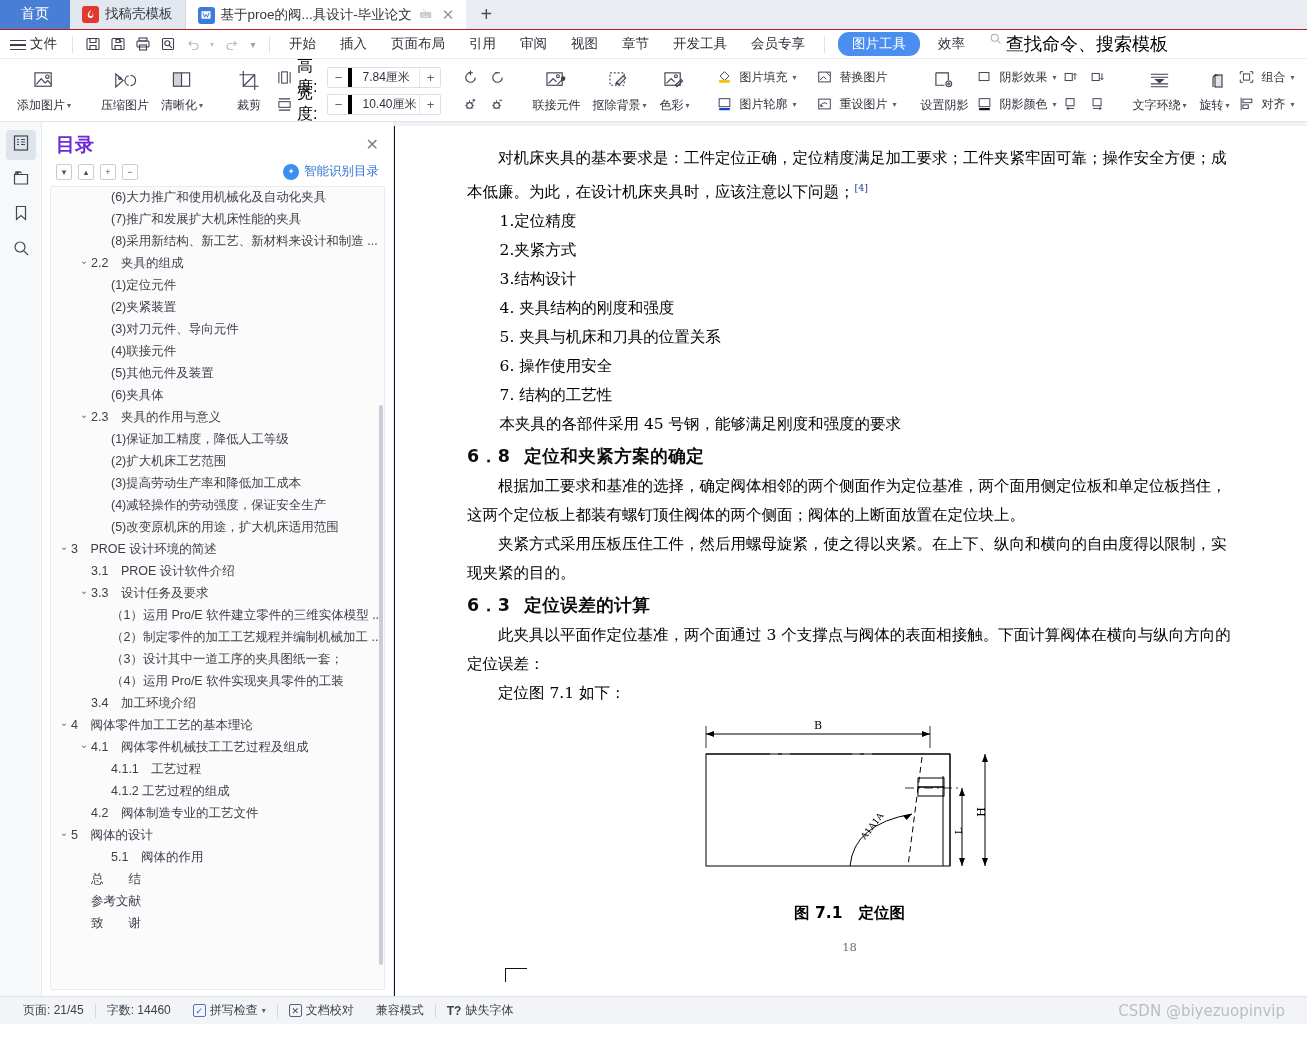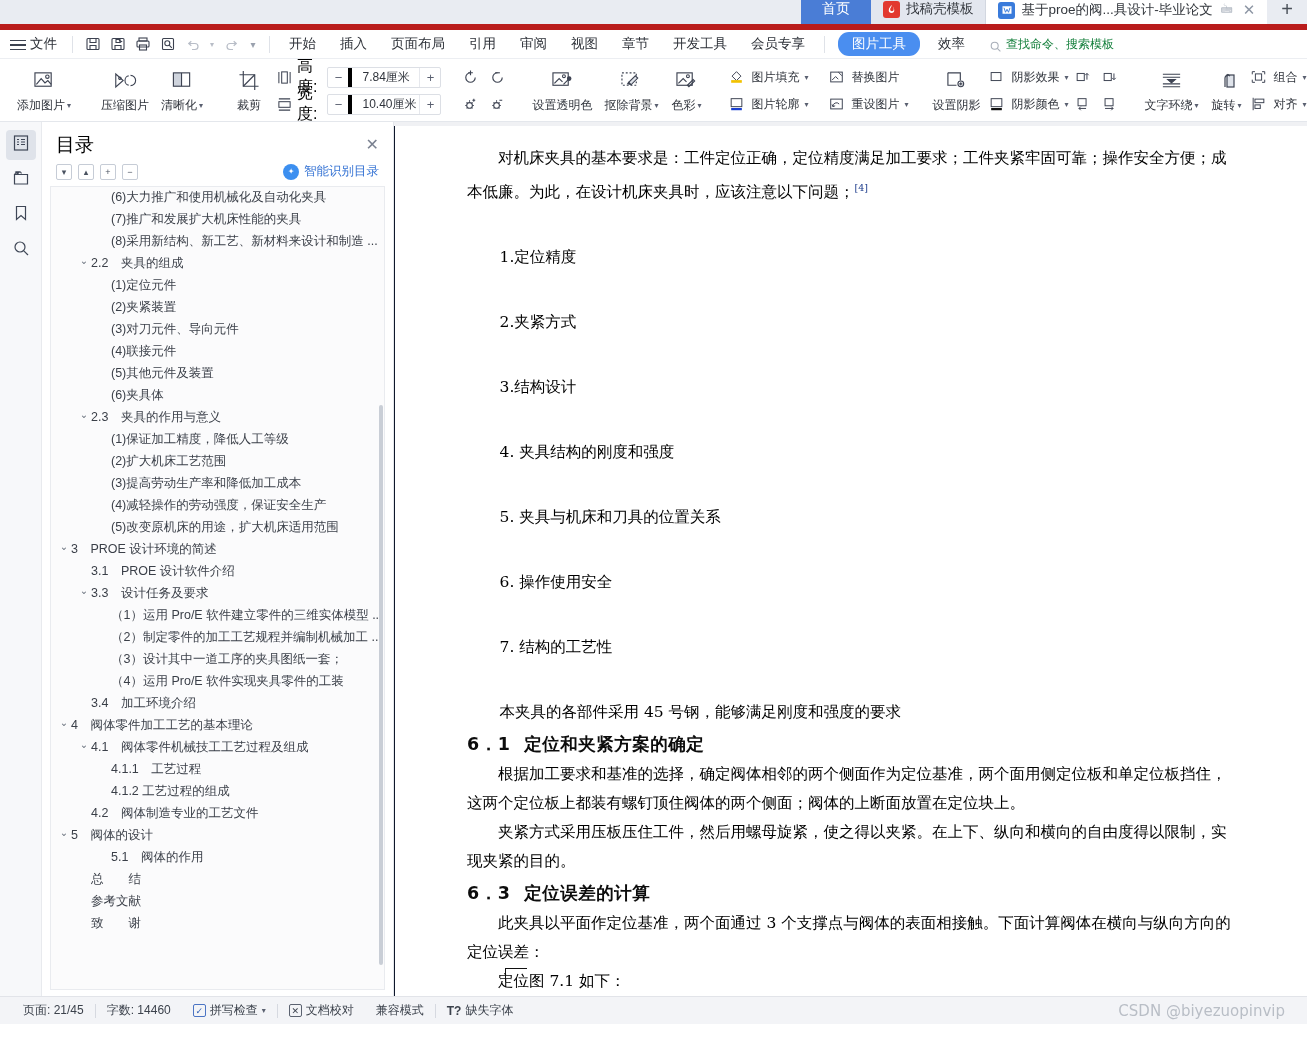--- a/index.html
+++ b/index.html
@@ -8,23 +8,22 @@
     font-family: "Liberation Sans", "DejaVu Sans", sans-serif;
     background: #ffffff;
     overflow: hidden;
     -webkit-font-smoothing: antialiased;
   }
 
   
   .tabbar {
     height: 30px; background: #e9ecf2;
     display: flex; align-items: flex-end;
-    border-bottom: 6px solid #b91c1c;
+    border-bottom: 1px solid #b91c1c;
     position: relative;
-    justify-content: flex-end;
   }
   .tab {
     height: 30px; display: flex; align-items: center;
     gap: 6px; padding: 0 12px; font-size: 13px; color: #33373d;
     cursor: default; position: relative; white-space: nowrap;
   }
   .tab.home { background: #4a7dd6; color: #fff; width: 70px;
     justify-content: center; font-size: 14px; }
   .tab.inactive { background: #e3e7ef; border-right: 1px solid #d2d7e0; }
   .tab.active { background: #ffffff; border-top: 2px solid #ffffff; }
@@ -58,22 +57,22 @@
     align-items: center; justify-content: center; cursor: pointer;
     color: #3c4250;
   }
   .qicon svg { display:block; }
   .mb-item { padding: 0 12px; cursor: pointer; font-size: 13.5px; color:#2d3138; }
   .mb-item.pill {
     background: #4a8ef0; color: #fff; border-radius: 11px;
     padding: 3px 14px; margin: 0 6px;
   }
   .mb-search {
-    display:flex; align-items:flex-end; gap:4px; color: #15803d;
-    font-size: 12px; margin-left: 12px; cursor: text;
+    display:flex; align-items:flex-start; gap:4px; color: #000000;
+    font-size: 18px; margin-left: 12px; cursor: text;
   }
 
   
   .ribbon {
     height: 63px; background: #fff; display: flex; align-items: stretch;
     border-bottom: 1px solid #e4e7ec; padding: 2px 0 0 4px;
     overflow: hidden;
   }
   .rgroup { display: flex; align-items: center; padding: 0 7px; height: 59px; }
   .rdiv { width: 1px; background: #e6e9ee; margin: 6px 2px; height: 46px; align-self:center; }
@@ -109,21 +108,21 @@
     width: 30px; height: 30px; display: flex; align-items: center;
     justify-content: center; border-radius: 4px; cursor: pointer; color:#3f4756;
   }
   .railbtn.active { background: #dfe3ea; }
 
   .toc {
     width: 352px; background: #fff; border-right: 1px solid #e3e6eb;
     display: flex; flex-direction: column; position: relative;
   }
   .toc-head { padding: 10px 14px 2px 14px; display:flex; align-items:flex-start; }
-  .toc-title { font-size: 19px; color: #000000; font-weight: 400; }
+  .toc-title { font-size: 19px; color: #6d28d9; font-weight: 700; }
   .toc-close { margin-left: auto; font-size: 16px; color:#7a8190; cursor:pointer; padding-top:3px;}
   .toc-tools { display:flex; align-items:center; gap: 6px; padding: 3px 14px 6px 14px; }
   .tbx {
     width: 16px; height: 16px; border: 1px solid #c6ccd6; border-radius: 2px;
     display:flex; align-items:center; justify-content:center;
     font-size: 9px; color: #4a5260; cursor:pointer; background:#fff;
   }
   .smart {
     margin-left:auto; display:flex; align-items:center; gap:5px;
     font-size: 12.5px; color:#3573d4; cursor:pointer;
@@ -152,21 +151,21 @@
   .page {
     position: absolute; left: 0px; top: 4px; width: 100%; height: 100%;
     background: #fff; border-left: 1px solid #0f172a;
   }
   .docbody {
     padding: 18px 75px 0 72px;
     font-family: "DejaVu Serif", "Liberation Serif", serif;
     color: #000; font-size: 15.5px; line-height: 29px;
   }
   .p-ind { text-indent: 2em; }
-  .p-item { padding-left: 2.1em; margin-top: 36px; }
+  .p-item { padding-left: 2.1em; }
   .sup { font-size: 9.5px; vertical-align: super; color: #1d3c8c; }
   .h2 {
     font-size: 17.5px; font-weight: bold; color: #0c0c0c;
     margin: 3px 0 1px 0; letter-spacing: 0.5px;
     font-family: "DejaVu Sans", "Liberation Sans", sans-serif;
   }
   .h2 .hnum { margin-right: 14px; }
   .figwrap { margin-top: 8px; display:flex; flex-direction:column; align-items:center; }
   .figcap {
     text-align: center; font-size: 15.5px; margin-top: 8px; font-weight: bold;
@@ -441,21 +440,21 @@
     <div class="rbtn">
       <span class="ric">
         <svg width="23" height="21" viewBox="0 0 24 22" fill="none" stroke="#3d4352" stroke-width="1.2">
             <rect x="2" y="3" width="16" height="13"></rect>
             <path d="M3.5 14l5-5 3.5 3.5"></path>
             <circle cx="13.5" cy="6.5" r="1.5"></circle>
             <path d="M13 15l5-5"></path>
             <circle cx="19" cy="9" r="1.8" fill="#3d4352"></circle>
           </svg>
       </span>
-      <span class="rlb">设置透明色</span>
+      <span class="rlb">联接元件</span>
     </div>
     <div class="rbtn">
       <span class="ric">
         <svg width="23" height="21" viewBox="0 0 24 22" fill="none" stroke="#3d4352" stroke-width="1.2">
             <rect x="2" y="3" width="15" height="13" stroke-dasharray="2 2"></rect>
             <path d="M9 13l7-7 2.5 2.5-7 7z" fill="#dfe3ea"></path>
             <path d="M8 14.5l1-1.5 2 2z" fill="#3d4352"></path>
           </svg>
       </span>
       <span class="rlb">
@@ -860,21 +859,21 @@
         <div class="p-item">2.夹紧方式</div>
         <div class="p-item">3.结构设计</div>
         <div class="p-item">4. 夹具结构的刚度和强度</div>
         <div class="p-item">5. 夹具与机床和刀具的位置关系</div>
         <div class="p-item">6. 操作使用安全</div>
         <div class="p-item">7. 结构的工艺性</div>
 
         <div class="p-item">本夹具的各部件采用 45 号钢，能够满足刚度和强度的要求</div>
 
         <div class="h2">
-          <span class="hnum">6．1</span><span>定位和夹紧方案的确定</span>
+          <span class="hnum">6．8</span><span>定位和夹紧方案的确定</span>
         </div>
 
         <div class="p-ind">根据加工要求和基准的选择，确定阀体相邻的两个侧面作为定位基准，两个面用侧定位板和单定位板挡住，这两个定位板上都装有螺钉顶住阀体的两个侧面；阀体的上断面放置在定位块上。</div>
         <div class="p-ind">夹紧方式采用压板压住工件，然后用螺母旋紧，使之得以夹紧。在上下、纵向和横向的自由度得以限制，实现夹紧的目的。</div>
 
         <div class="h2">
           <span class="hnum">6．3</span><span>定位误差的计算</span>
         </div>
 
         <div class="p-ind">此夹具以平面作定位基准，两个面通过 3 个支撑点与阀体的表面相接触。下面计算阀体在横向与纵向方向的定位误差：</div>

